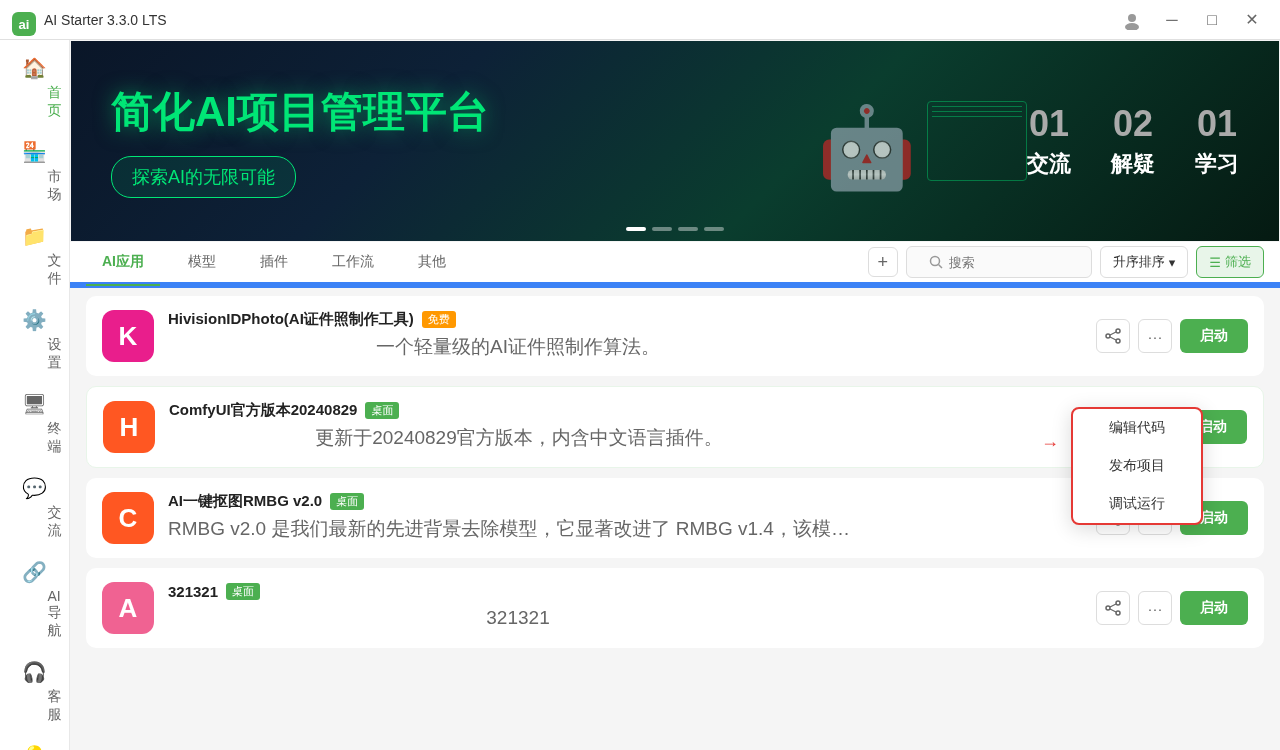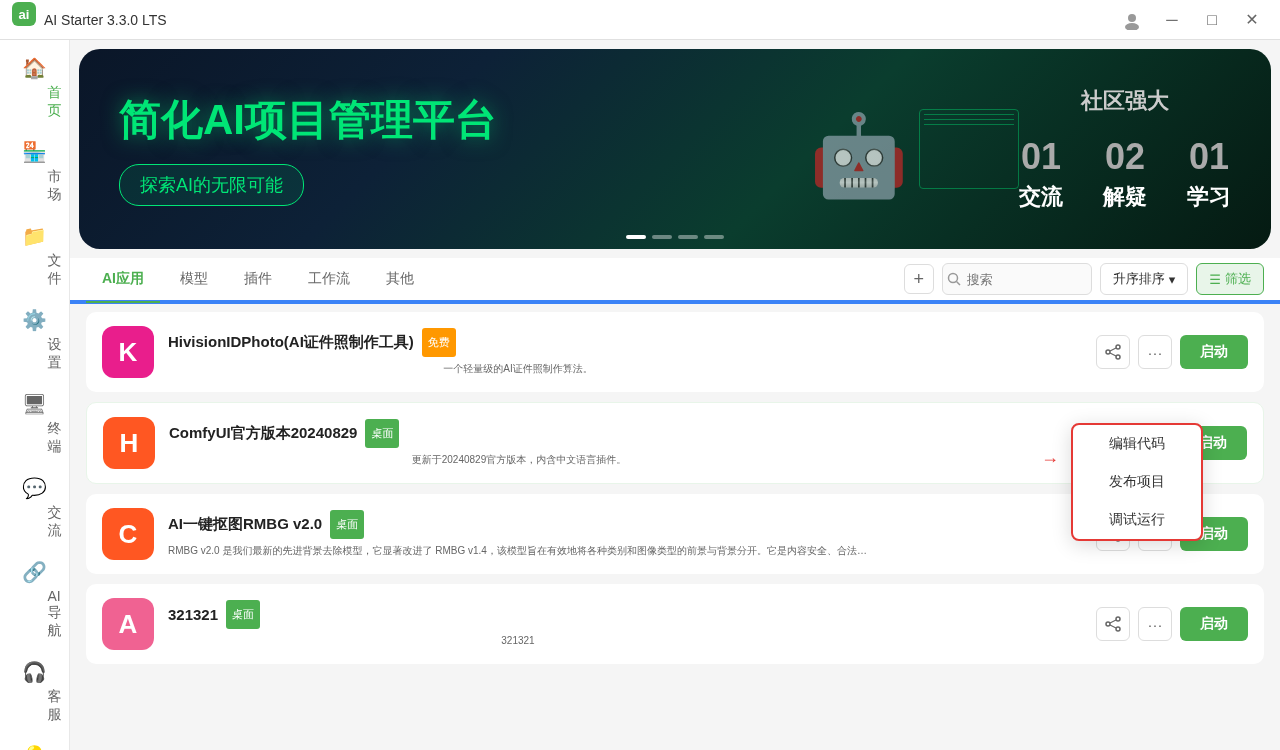--- a/index.html
+++ b/index.html
@@ -3,21 +3,21 @@
   <meta charset="utf-8">
   <style>
     * { margin: 0; padding: 0; box-sizing: border-box; }
     body { width: 1280px; height: 750px; background: #f0f0f0; font-family: 'Microsoft YaHei', 'PingFang SC', sans-serif; overflow: hidden; display: flex; flex-direction: column; }
 
     
     .titlebar {
       height: 40px; background: #fff; display: flex; align-items: center; padding: 0 12px;
       border-bottom: 1px solid #e0e0e0; flex-shrink: 0;
     }
-    .titlebar-logo { width: 24px; height: 36px; margin-right: 8px; }
+    .titlebar-logo { width: 24px; height: 16px; margin-right: 8px; }
     .titlebar-logo svg { width: 24px; height: 24px; }
     .titlebar-title { font-size: 14px; color: #333; flex: 1; }
     .titlebar-controls { display: flex; gap: 8px; }
     .titlebar-btn { width: 32px; height: 32px; border: none; background: none; cursor: pointer; border-radius: 4px; display: flex; align-items: center; justify-content: center; font-size: 16px; color: #666; }
     .titlebar-user { width: 32px; height: 32px; border: none; background: none; cursor: pointer; display: flex; align-items: center; justify-content: center; }
 
     
     .main-layout { display: flex; flex: 1; overflow: hidden; }
 
     
@@ -35,23 +35,22 @@
     .sidebar-item .icon { font-size: 20px; }
     .sidebar-item .label { font-size: 14px; margin-left: 40px; }
     .sidebar-spacer { flex: 1; }
     .sidebar-bottom { display: flex; flex-direction: column; align-items: center; width: 100%; }
 
     
     .content { flex: 1; display: flex; flex-direction: column; background: #f5f5f5; overflow: hidden; }
 
     
     .banner {
-      height: 200px; margin: 9px; flex-shrink: 0; position: relative; overflow: hidden;
+      height: 200px; margin: 1px; flex-shrink: 0; position: relative; overflow: hidden;
       background: linear-gradient(135deg, #0a1628 0%, #0d2137 30%, #0a3d2e 60%, #051a12 100%);
-      border-radius: 21px;
     }
     .banner-content { position: absolute; inset: 0; display: flex; align-items: center; padding: 20px 40px; }
     .banner-left { flex: 1; }
     .banner-title { font-size: 42px; font-weight: 900; color: #00e676; text-shadow: 0 0 20px rgba(0,230,118,0.5); margin-bottom: 16px; }
     .banner-subtitle {
       display: inline-flex; align-items: center; background: rgba(0,230,118,0.1);
       border: 1px solid #00e676; border-radius: 20px; padding: 8px 20px;
       color: #00e676; font-size: 18px;
     }
     .banner-right { display: flex; gap: 40px; align-items: center; }
@@ -59,38 +58,38 @@
     .banner-stat { text-align: center; color: #aaa; }
     .banner-stat-num { font-size: 36px; font-weight: 700; color: #aaa; }
     .banner-stat-label { font-size: 22px; color: #fff; font-weight: 700; margin-top: 4px; }
     .banner-indicators { position: absolute; bottom: 10px; left: 50%; transform: translateX(-50%); display: flex; gap: 6px; }
     .banner-dot { width: 20px; height: 4px; background: rgba(255,255,255,0.4); border-radius: 2px; }
     .banner-dot.active { background: #fff; }
 
     
     .tabs-bar {
       background: #fff; padding: 0 16px; display: flex; align-items: center;
-      border-bottom: 4px solid #3b82f6; flex-shrink: 0; height: 46px; gap: 4px;
+      border-bottom: 6px solid #3b82f6; flex-shrink: 0; height: 46px; gap: 12px;
     }
     .tab {
       padding: 0 16px; height: 46px; display: flex; align-items: center;
       font-size: 14px; color: #666; cursor: pointer; border-bottom: 2px solid transparent;
       margin-bottom: -1px;
     }
     .tab.active { color: #4caf50; border-bottom-color: #4caf50; font-weight: 600; }
     .tabs-spacer { flex: 1; }
     .tabs-actions { display: flex; align-items: center; gap: 8px; }
     .add-btn {
       width: 30px; height: 30px; border: 1px solid #ddd; border-radius: 6px;
       background: #fff; cursor: pointer; display: flex; align-items: center; justify-content: center;
       font-size: 18px; color: #666;
     }
     .search-box {
       display: flex; align-items: center; border: 1px solid #ddd; border-radius: 6px;
-      padding: 0 4px; height: 32px; background: #fafafa; gap: 6px;
+      padding: 0 22px; height: 32px; background: #fafafa; gap: 6px;
     }
     .search-box input {
       border: none; background: none; outline: none; font-size: 13px;
       width: 120px; color: #333;
     }
     .sort-btn {
       height: 32px; padding: 0 12px; border: 1px solid #ddd; border-radius: 6px;
       background: #fff; cursor: pointer; display: flex; align-items: center; gap: 4px;
       font-size: 13px; color: #333;
     }
@@ -109,25 +108,25 @@
     }
     .app-icon {
       width: 52px; height: 52px; border-radius: 12px; flex-shrink: 0;
       display: flex; align-items: center; justify-content: center;
       font-size: 26px; font-weight: 700; color: #fff;
     }
     .app-info { flex: 1; min-width: 0; text-align: center; }
     .app-name-row { display: flex; align-items: center; gap: 8px; margin-bottom: 4px; }
     .app-name { font-size: 15px; font-weight: 600; color: #222; }
     .app-tag {
-      font-size: 11px; padding: 7px 6px; border-radius: 3px; color: #fff;
+      font-size: 11px; padding: 1px 6px; border-radius: 3px; color: #fff;
     }
     .tag-desktop { background: #4caf50; }
     .tag-free { background: #ff9800; }
-    .app-desc { font-size: 10px; color: #666; line-height: 1.5; overflow: hidden; white-space: nowrap; text-overflow: ellipsis; max-width: 700px; }
+    .app-desc { font-size: 19px; color: #666; line-height: 1.5; overflow: hidden; white-space: nowrap; text-overflow: ellipsis; max-width: 700px; }
     .app-actions { display: flex; align-items: center; gap: 8px; flex-shrink: 0; }
     .share-btn {
       width: 34px; height: 34px; border: 1px solid #ddd; border-radius: 6px;
       background: #fff; cursor: pointer; display: flex; align-items: center; justify-content: center;
       color: #666; font-size: 15px;
     }
     .more-btn {
       width: 34px; height: 34px; border: 1px solid #ddd; border-radius: 6px;
       background: #fff; cursor: pointer; display: flex; align-items: center; justify-content: center;
       color: #666; font-size: 15px;
@@ -237,21 +236,20 @@
 
         <div style="width:100px; height:160px; display:flex; flex-direction:column; justify-content:center; gap:4px; opacity:0.4;">
           <div style="border:1px solid #00e676; height:80px; border-radius:4px; padding:4px;">
             <div style="border-bottom:1px solid #00e676; margin-bottom:4px;"></div>
             <div style="border-bottom:1px solid #00e676; margin-bottom:4px;"></div>
             <div style="border-bottom:1px solid #00e676;"></div>
           </div>
         </div>
         <div class="banner-right">
           <div>
-            <div style="color:#ccc; font-size:22px; font-weight:700; text-align:center; margin-bottom:20px;">社区强大</div>
             <div class="banner-stats">
               <div class="banner-stat">
                 <div class="banner-stat-num">01</div>
                 <div class="banner-stat-label">交流</div>
               </div>
               <div class="banner-stat">
                 <div class="banner-stat-num">02</div>
                 <div class="banner-stat-label">解疑</div>
               </div>
               <div class="banner-stat">

